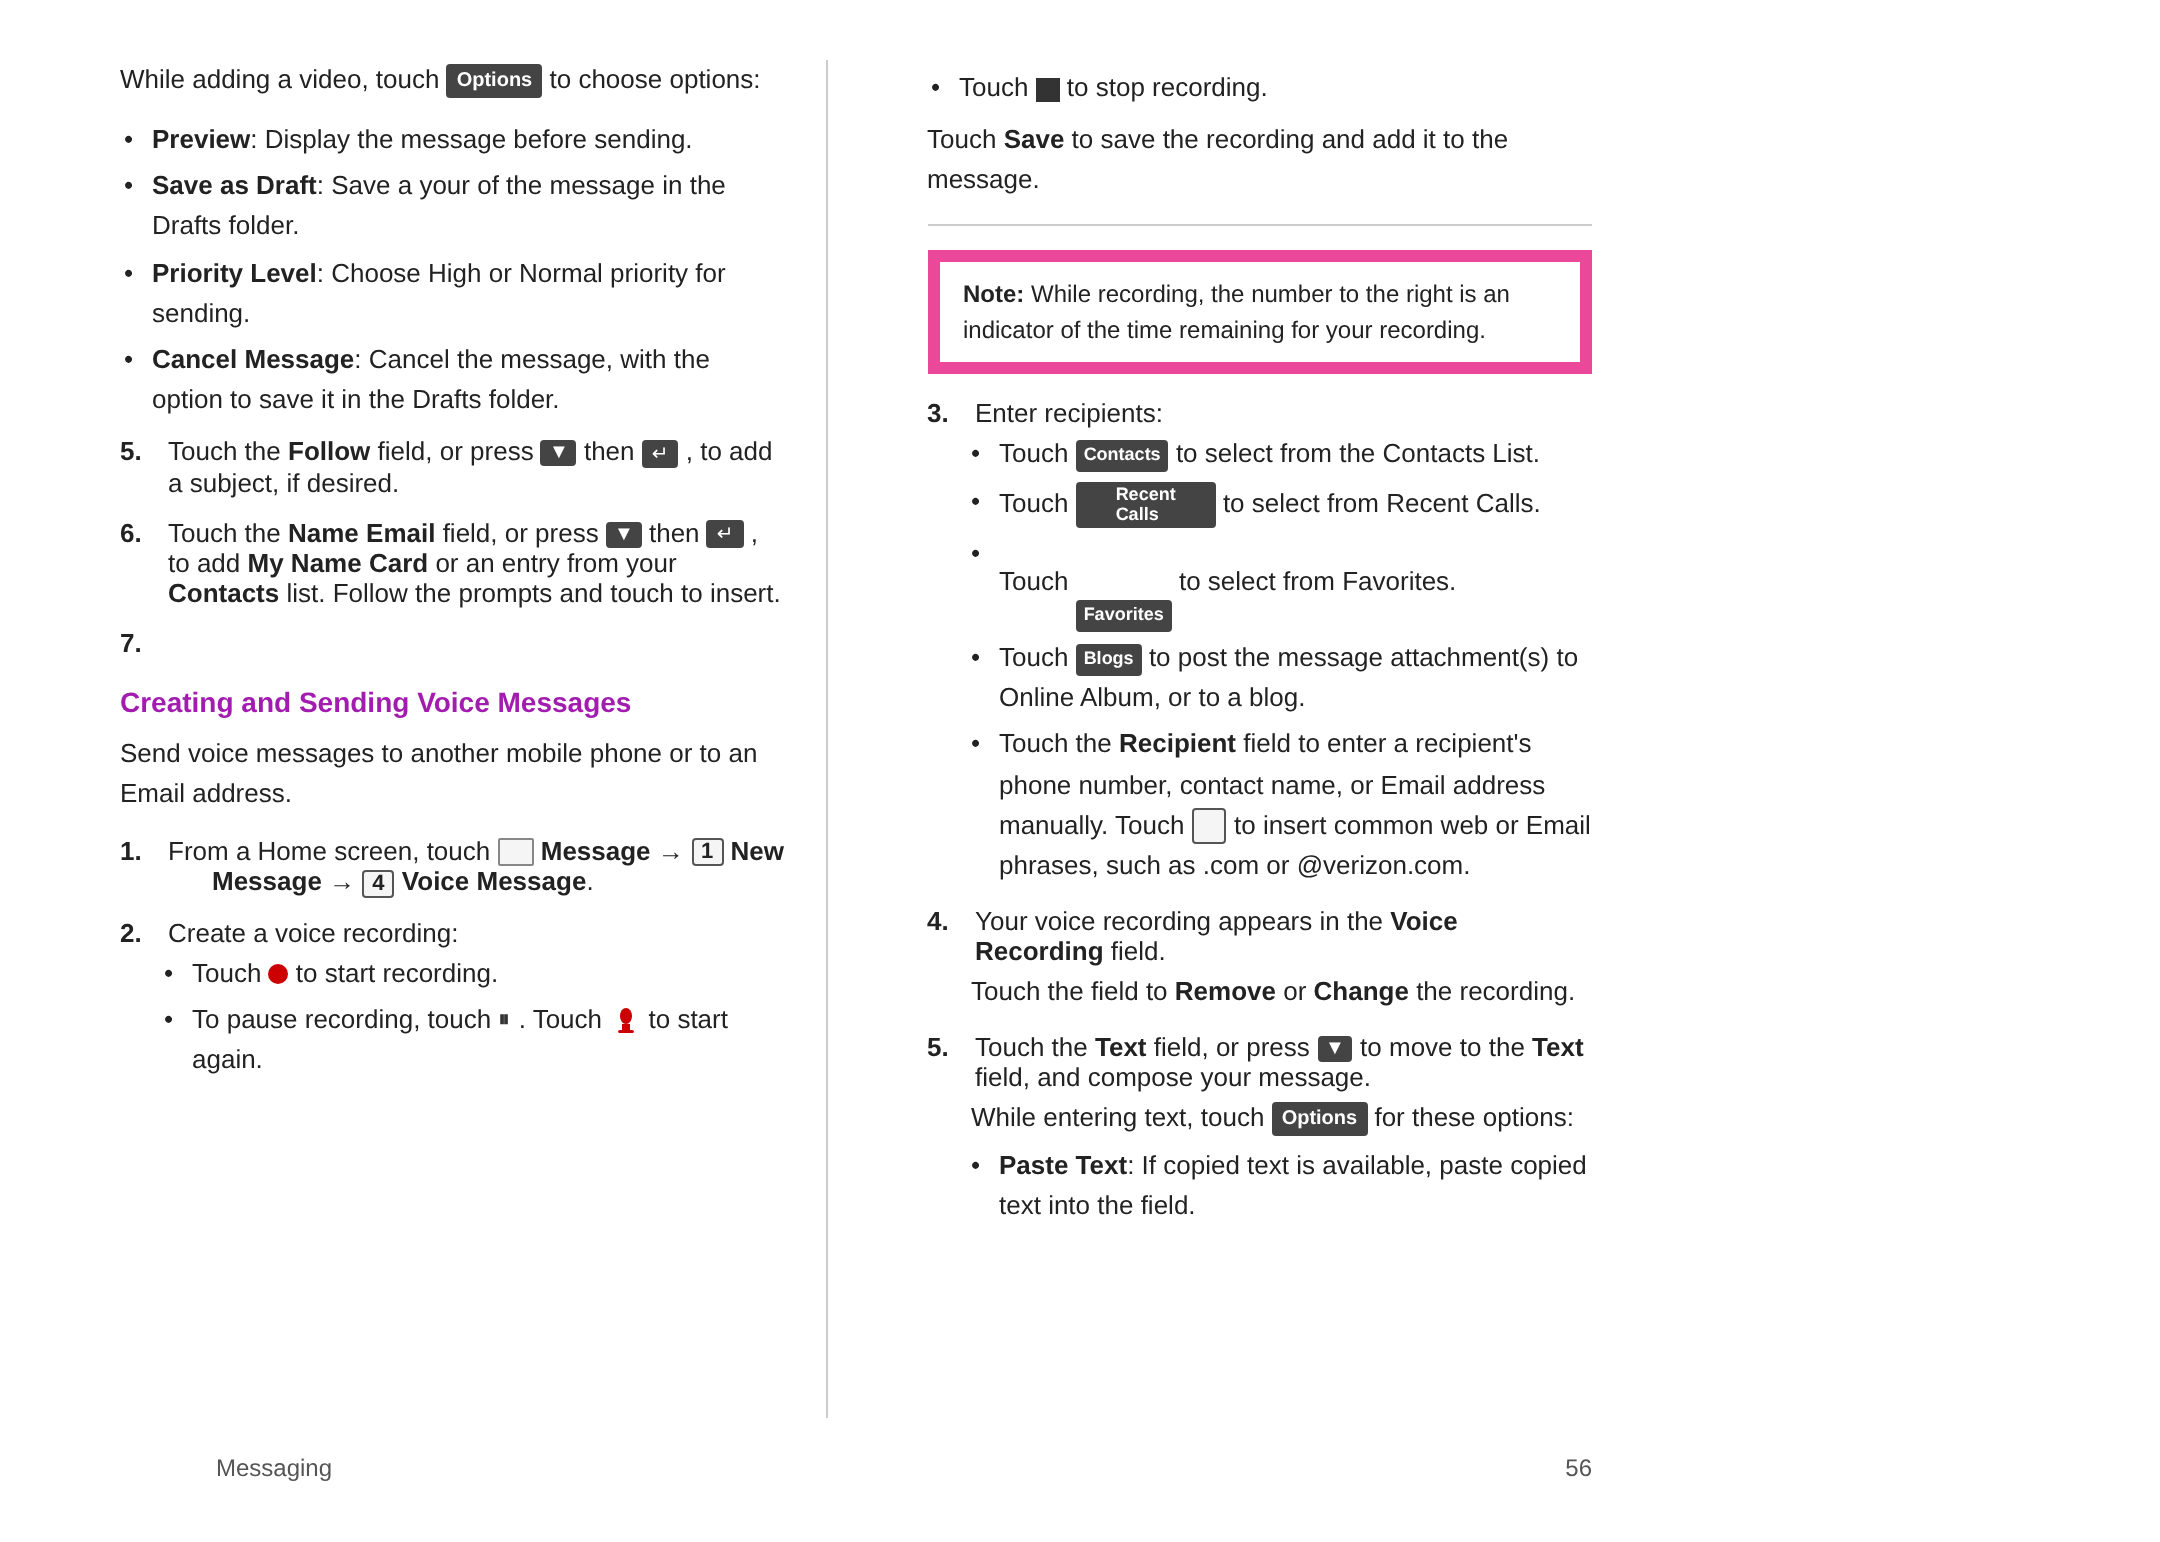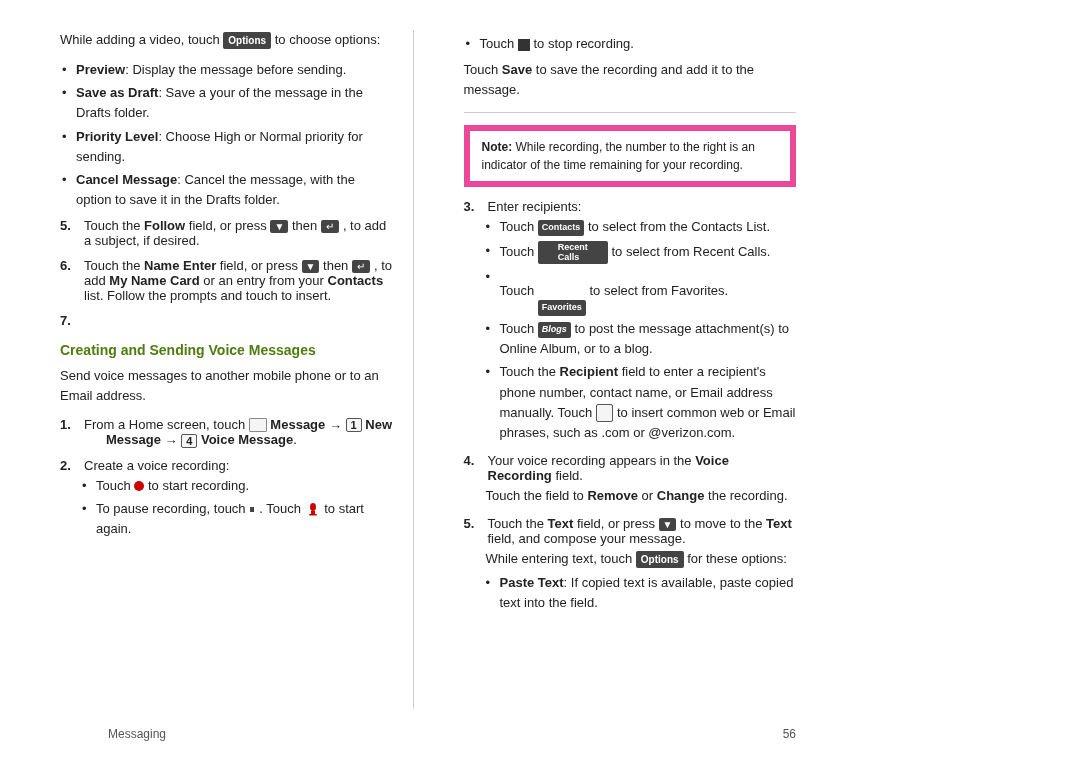--- a/index.html
+++ b/index.html
@@ -30,21 +30,21 @@
     .col-left {
       flex: 1;
       padding-right: 20px;
       border-right: 1px solid #ccc;
     }
     .col-right {
       flex: 1;
       padding-left: 10px;
     }
     .section-heading {
-      color: #4d7c0f;
+      color: #a21caf;
       font-size: 14px;
       font-weight: bold;
       margin: 14px 0 8px 0;
     }
     p, li {
       font-size: 13px;
       line-height: 1.55;
       color: #222;
     }
     ul {
@@ -223,21 +223,20 @@
     }
     .blogs-btn {
       display: inline-block;
       background: #444;
       color: #fff;
       font-size: 9px;
       font-weight: bold;
       padding: 1px 4px;
       border-radius: 2px;
       vertical-align: middle;
-      font-style: italic;
     }
     .insert-btn {
       display: inline-block;
       border: 1px solid #555;
       background: #f5f5f5;
       color: #222;
       font-size: 9px;
       padding: 1px 4px;
       border-radius: 2px;
       vertical-align: middle;
@@ -298,21 +297,21 @@
             <span class="enter-btn">↵</span>
             , to add a subject, if desired.
           </span>
         </div>
       </div>
 
       <div class="numbered-item">
         <div class="num-row">
           <span class="num">6.</span>
           <span>
-            Touch the <span class="bold">Name Enter</span> field, or press
+            Touch the <span class="bold">Name Email</span> field, or press
             <span class="arrow-btn">▼</span>
             then
             <span class="enter-btn">↵</span>
             , to add <span class="bold">My Name Card</span> or an entry from your <span class="bold">Contacts</span> list. Follow the prompts and touch to insert.
           </span>
         </div>
       </div>
 
       <div class="numbered-item">
         <div class="num-row">

